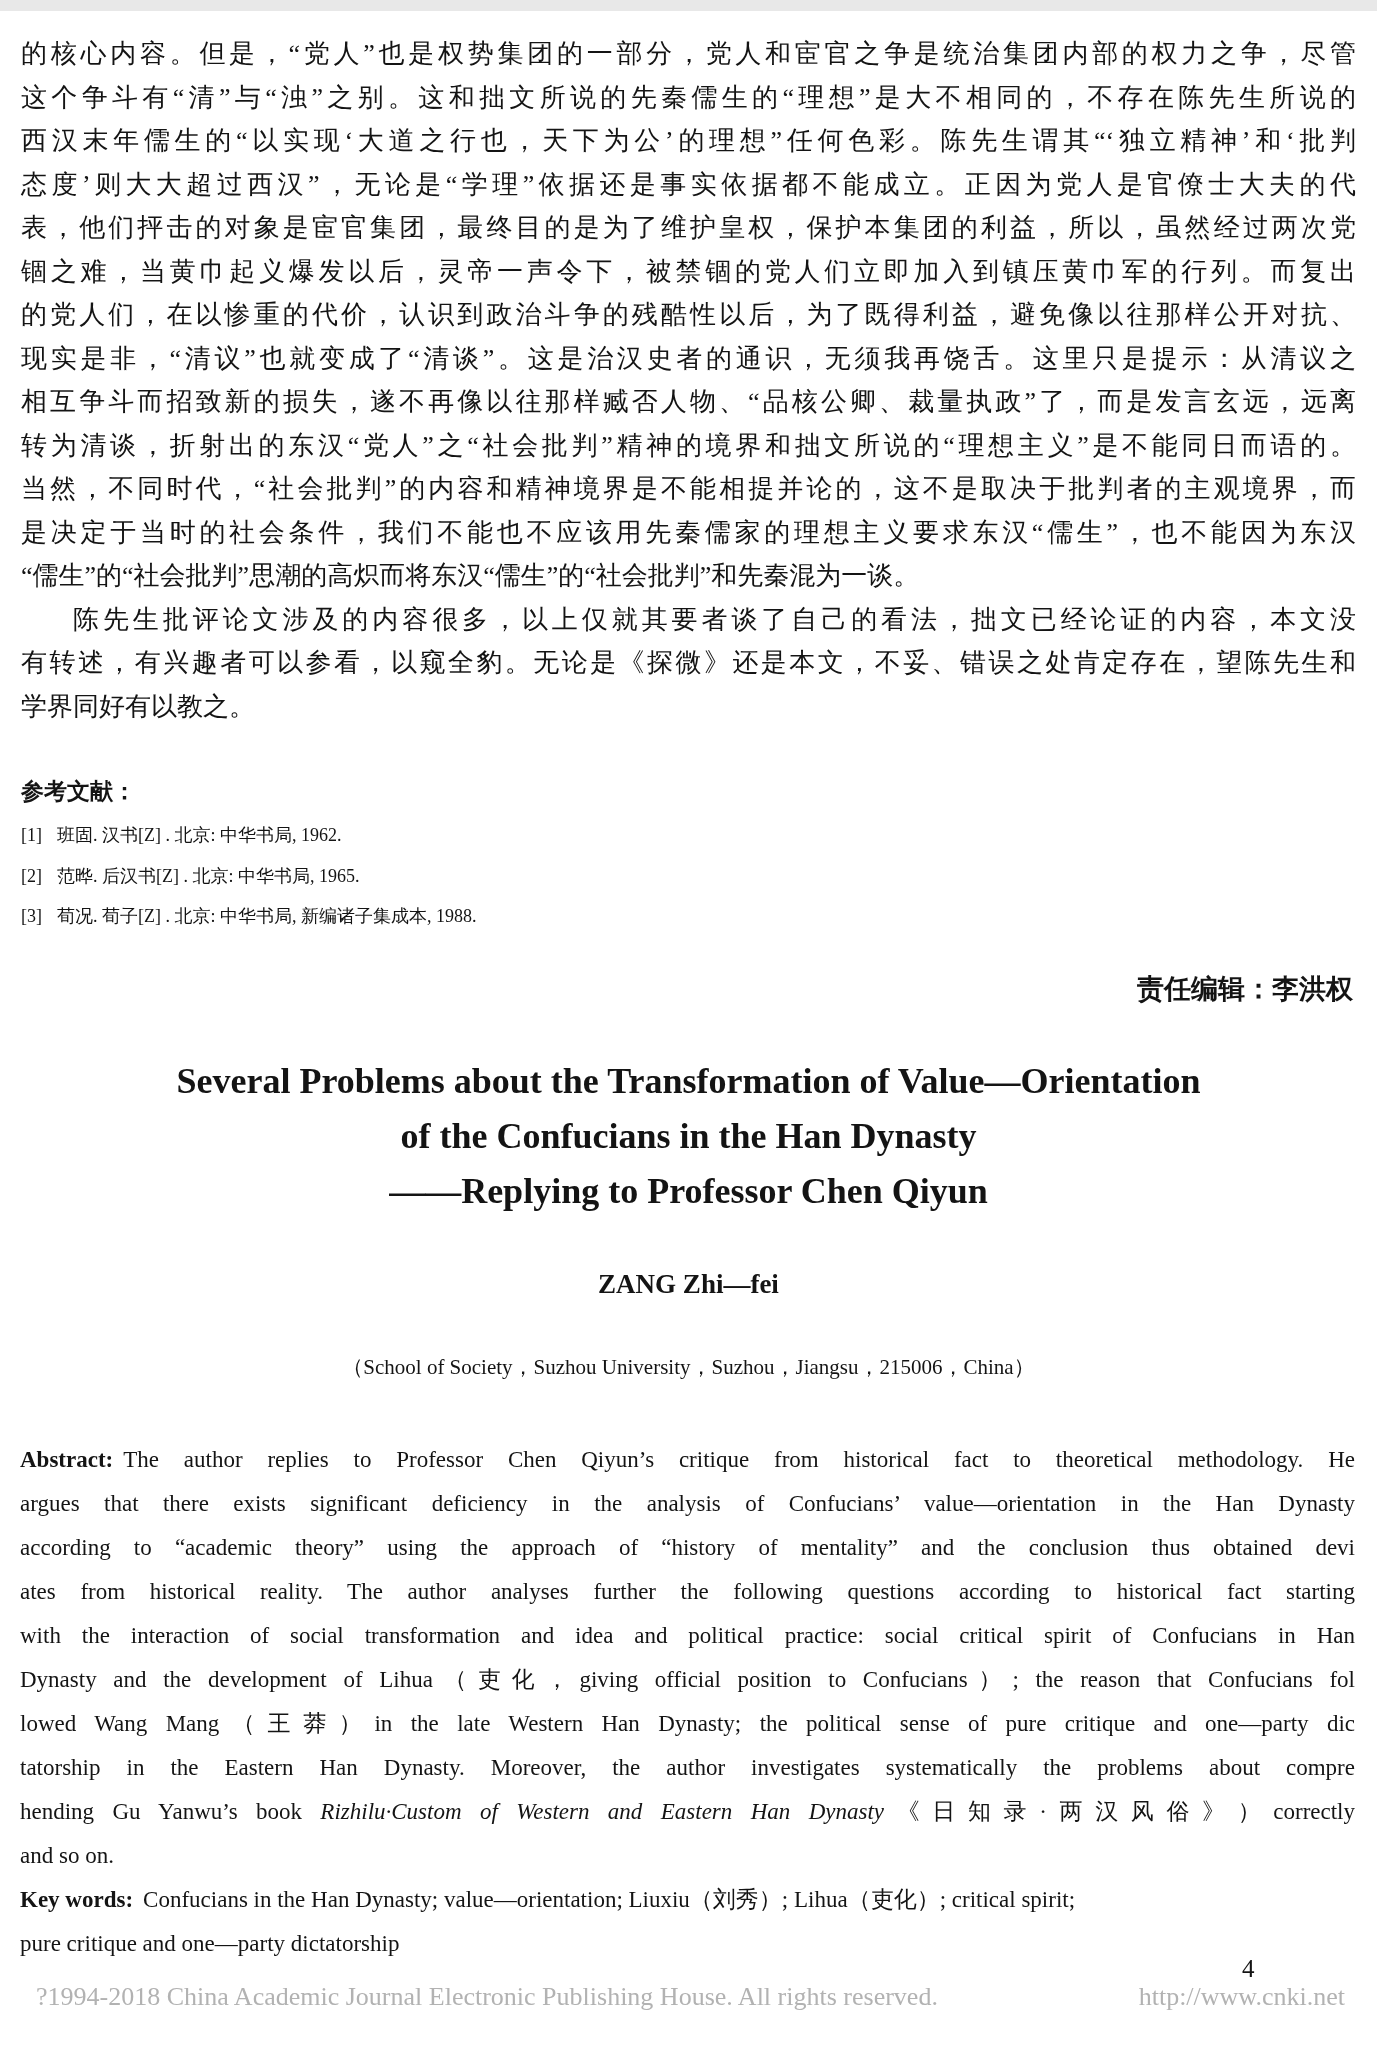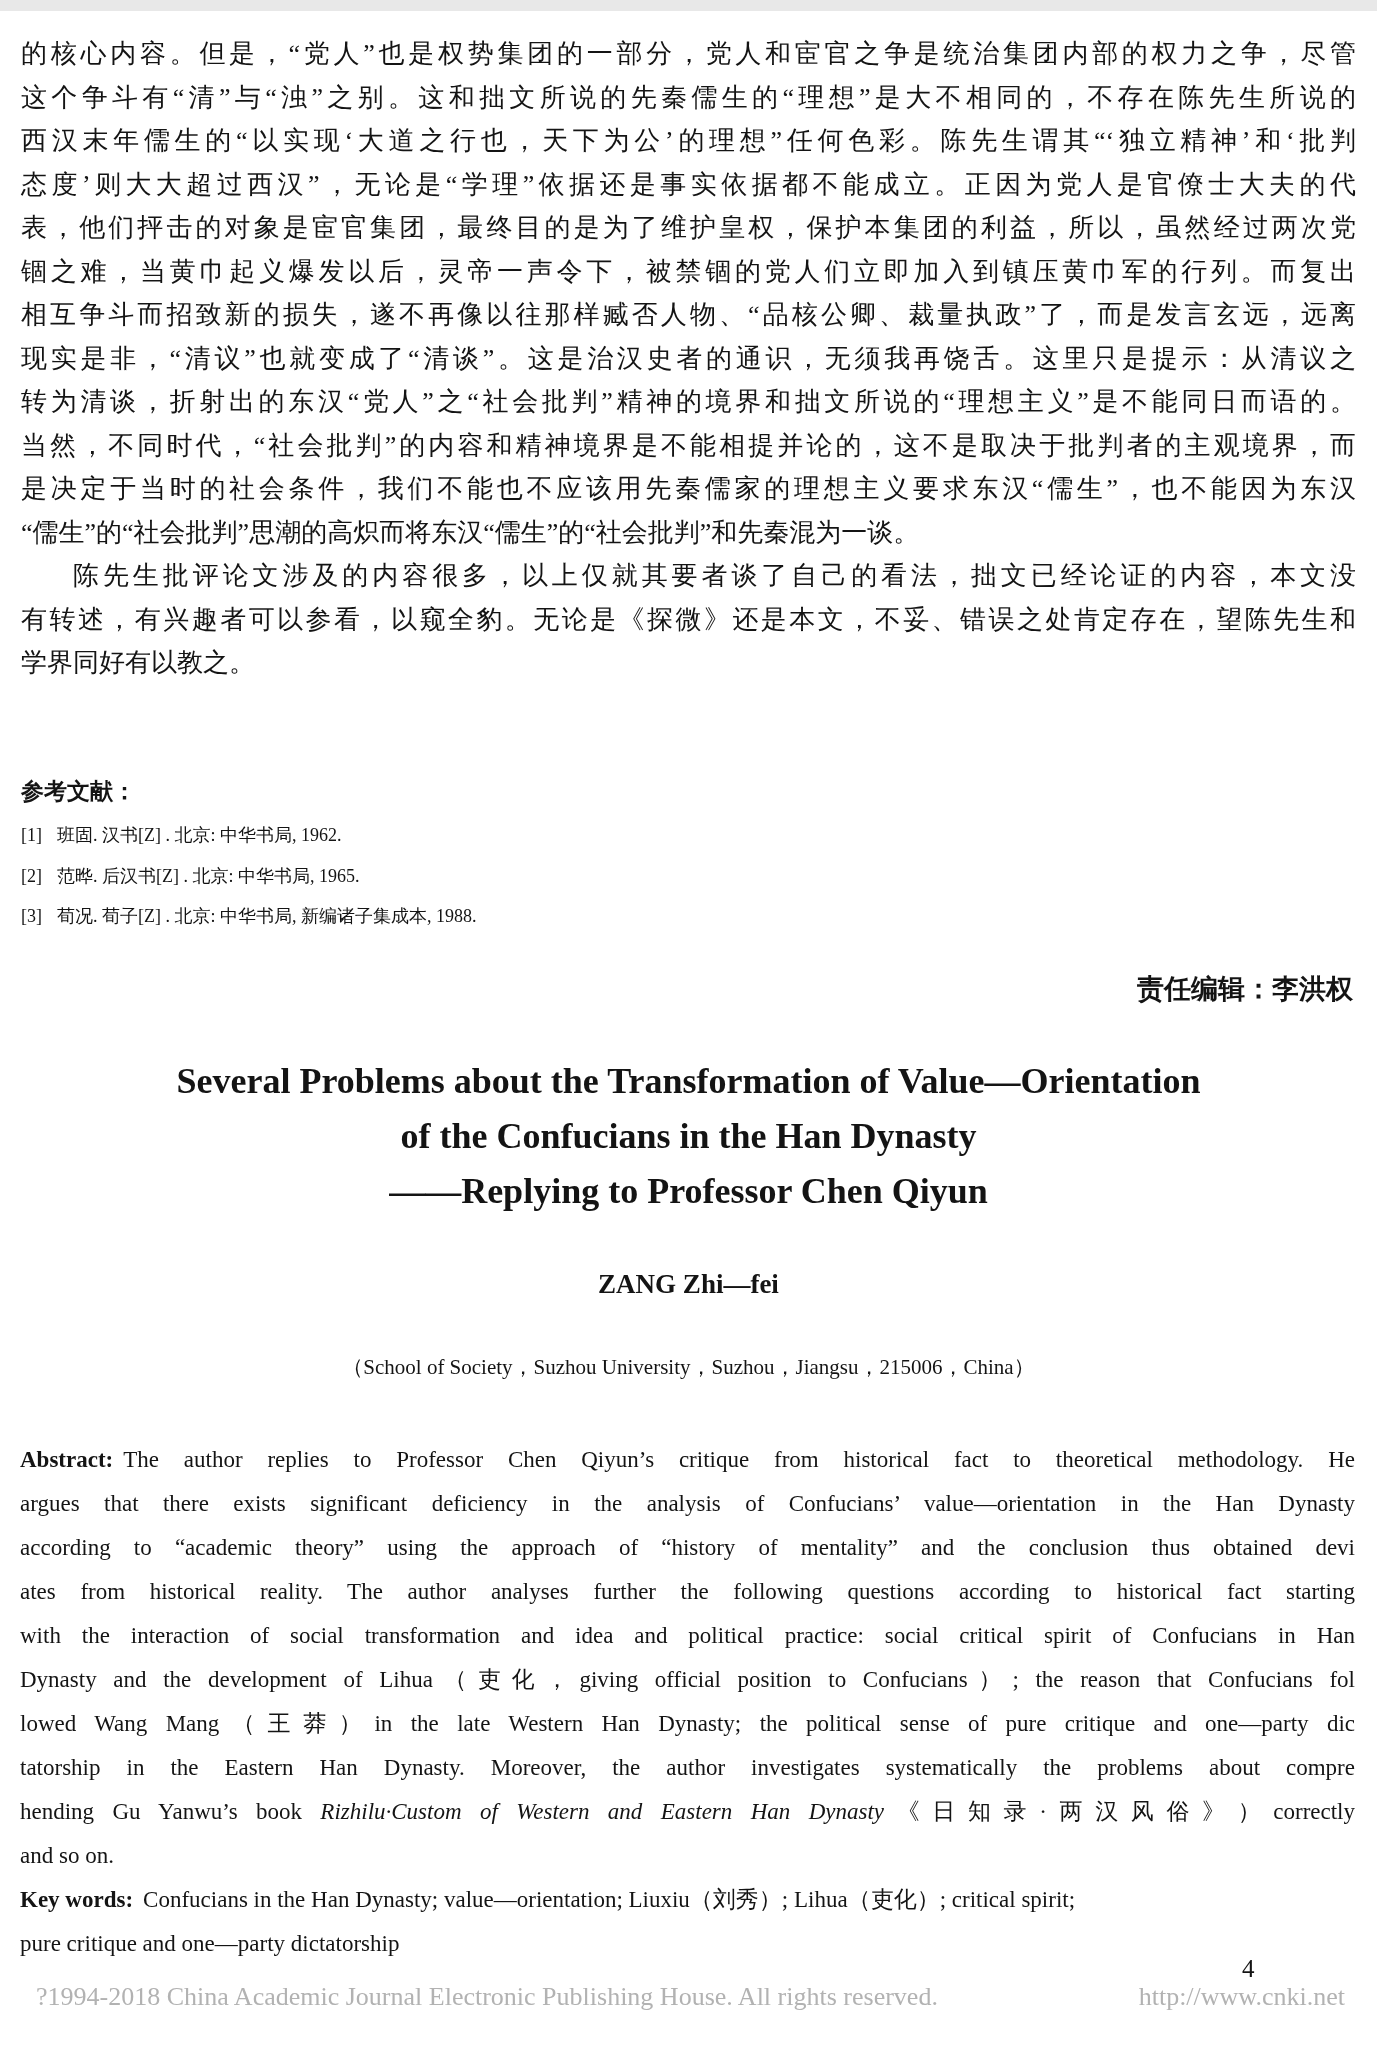--- a/index.html
+++ b/index.html
@@ -69,22 +69,23 @@
 <div class="page">
 
   <section class="body-cn">
     <div>
         <div class="cn-line">的核心内容。但是，“党人”也是权势集团的一部分，党人和宦官之争是统治集团内部的权力之争，尽管</div>
         <div class="cn-line">这个争斗有“清”与“浊”之别。这和拙文所说的先秦儒生的“理想”是大不相同的，不存在陈先生所说的</div>
         <div class="cn-line">西汉末年儒生的“以实现‘大道之行也，天下为公’的理想”任何色彩。陈先生谓其“‘独立精神’和‘批判</div>
         <div class="cn-line">态度’则大大超过西汉”，无论是“学理”依据还是事实依据都不能成立。正因为党人是官僚士大夫的代</div>
         <div class="cn-line">表，他们抨击的对象是宦官集团，最终目的是为了维护皇权，保护本集团的利益，所以，虽然经过两次党</div>
         <div class="cn-line">锢之难，当黄巾起义爆发以后，灵帝一声令下，被禁锢的党人们立即加入到镇压黄巾军的行列。而复出</div>
+        <div class="cn-line">的党人们，在以惨重的代价，认识到政治斗争的残酷性以后，为了既得利益，避免像以往那样公开对抗、</div>
+        <div class="cn-line">现实是非，“清议”也就变成了“清谈”。这是治汉史者的通识，无须我再饶舌。这里只是提示：从清议之</div>
         <div class="cn-line">相互争斗而招致新的损失，遂不再像以往那样臧否人物、“品核公卿、裁量执政”了，而是发言玄远，远离</div>
-        <div class="cn-line">现实是非，“清议”也就变成了“清谈”。这是治汉史者的通识，无须我再饶舌。这里只是提示：从清议之</div>
         <div class="cn-line">转为清谈，折射出的东汉“党人”之“社会批判”精神的境界和拙文所说的“理想主义”是不能同日而语的。</div>
         <div class="cn-line">当然，不同时代，“社会批判”的内容和精神境界是不能相提并论的，这不是取决于批判者的主观境界，而</div>
         <div class="cn-line">是决定于当时的社会条件，我们不能也不应该用先秦儒家的理想主义要求东汉“儒生”，也不能因为东汉</div>
       </div>
     <div class="cn-line short">“儒生”的“社会批判”思潮的高炽而将东汉“儒生”的“社会批判”和先秦混为一谈。</div>
     <div class="cn-line indent">陈先生批评论文涉及的内容很多，以上仅就其要者谈了自己的看法，拙文已经论证的内容，本文没</div>
     <div class="cn-line">有转述，有兴趣者可以参看，以窥全豹。无论是《探微》还是本文，不妥、错误之处肯定存在，望陈先生和</div>
     <div class="cn-line short">学界同好有以教之。</div>
   </section>
 

